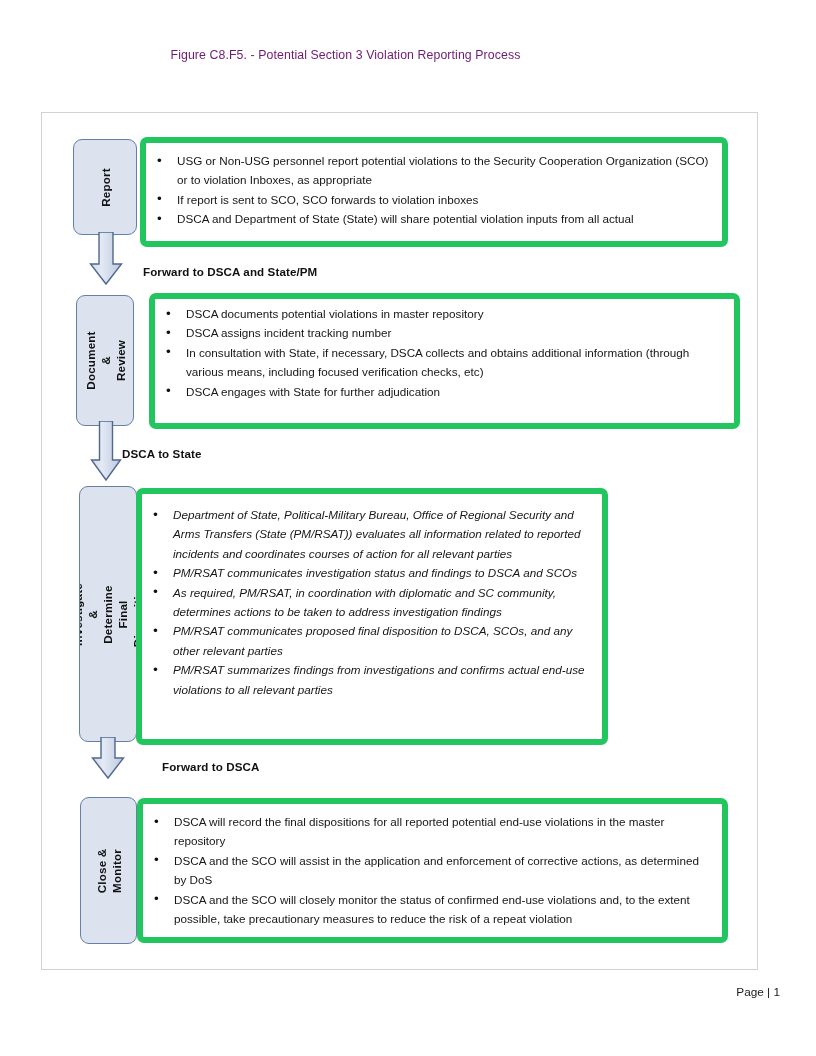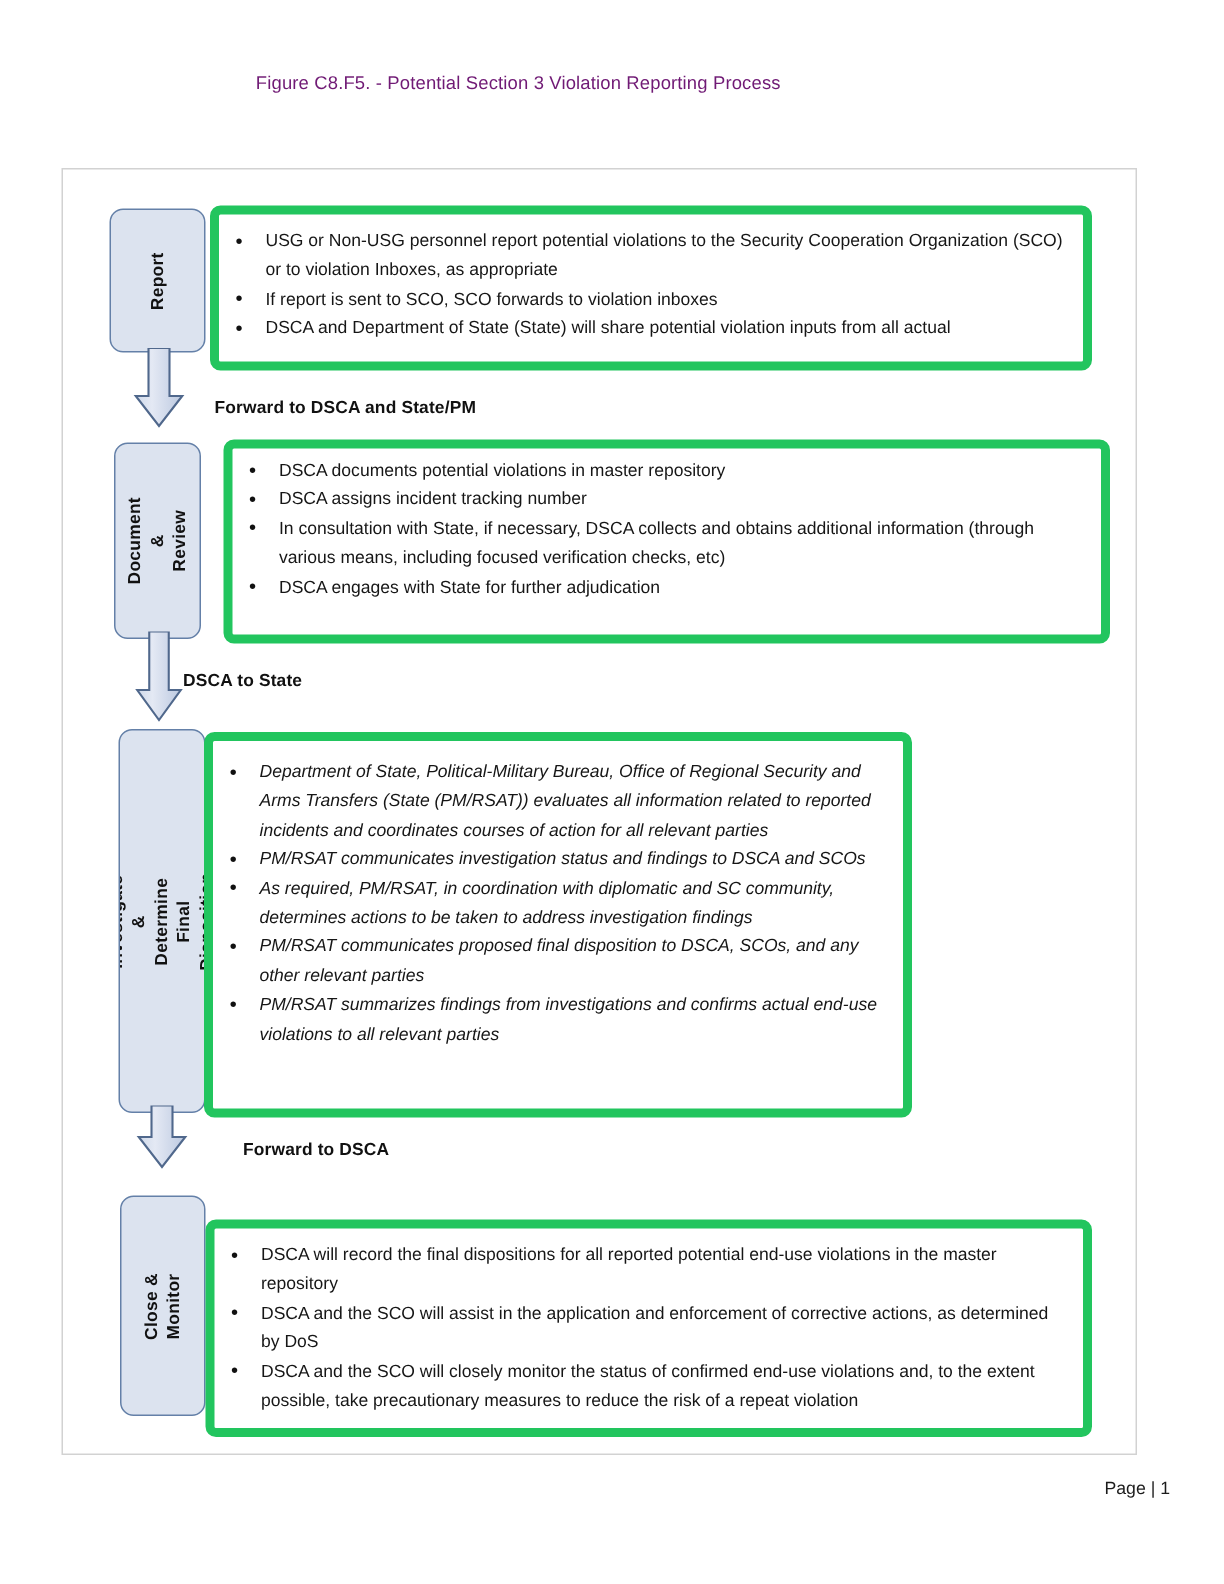--- a/index.html
+++ b/index.html
@@ -190,21 +190,21 @@
       </linearGradient>
     </defs>
     <path d="M11,0 L11,21 L2.5,21 L18,41 L33.5,21 L25,21 L25,0 Z" fill="url(#ag3)" stroke="#50688c" stroke-width="1.4" stroke-linejoin="miter"></path>
   </svg>
 </div>
 <div class="connector-label" style="left:139px; top:760px;padding-left:23px;">Forward to DSCA</div>
 
 <div class="stage-label" style="left:80px; top:797px; width:57px; height:147px;">
   <div class="stage-label-text">Close &amp; Monitor</div>
 </div>
-<div class="stage-panel" style="left:137px; top:798px; width:591px; height:145px; padding:8px 12px 8px 0;margin-top:15px;">
+<div class="stage-panel" style="left:137px; top:798px; width:591px; height:145px; padding:8px 12px 8px 0;">
   <ul>
     <li>DSCA will record the final dispositions for all reported potential end-use violations in the master repository</li>
     <li>DSCA and the SCO will assist in the application and enforcement of corrective actions, as determined by DoS</li>
     <li>DSCA and the SCO will closely monitor the status of confirmed end-use violations and, to the extent possible, take precautionary measures to reduce the risk of a repeat violation</li>
   </ul>
 </div>
 
 <div class="footer">Page | 1</div>
 
 </body></html>

